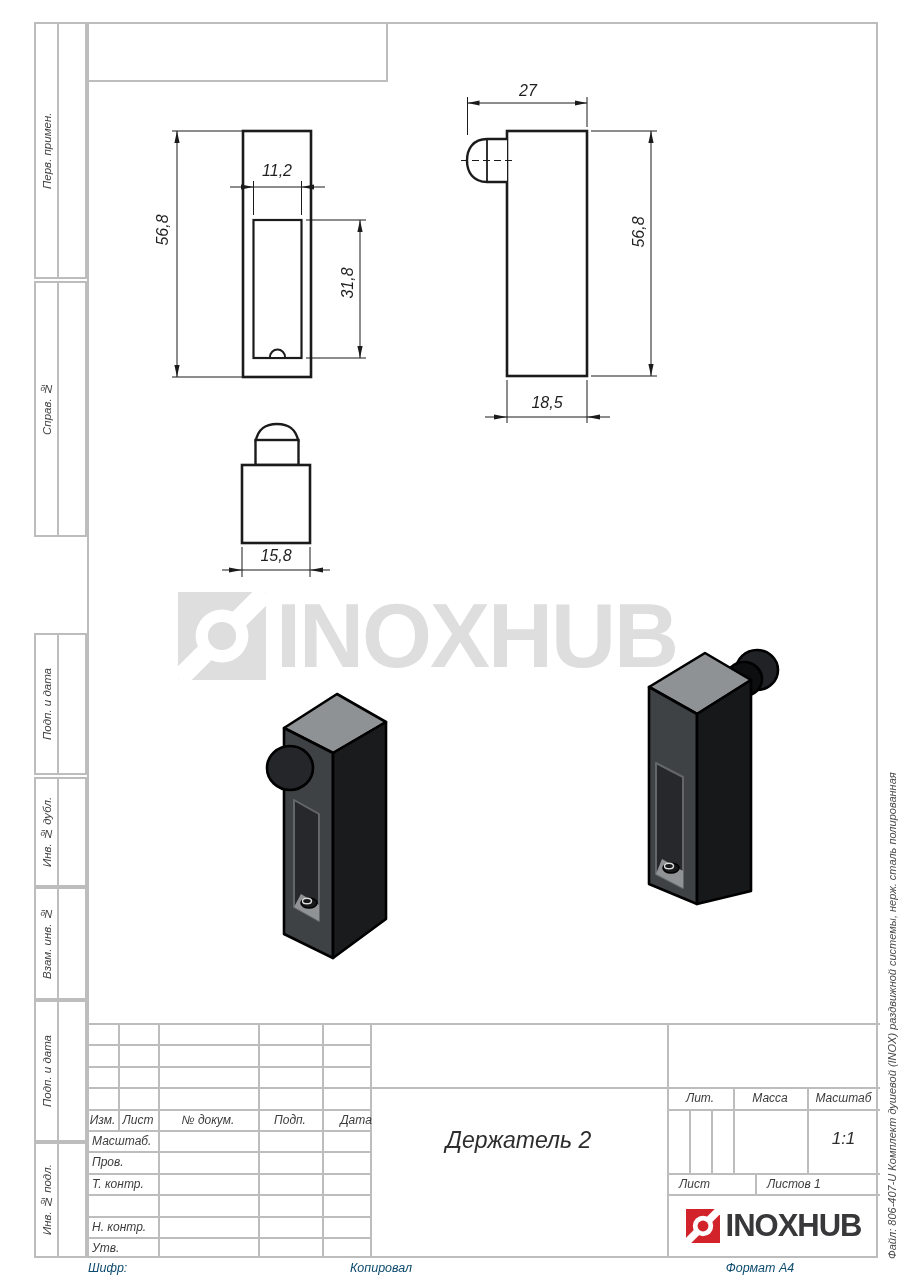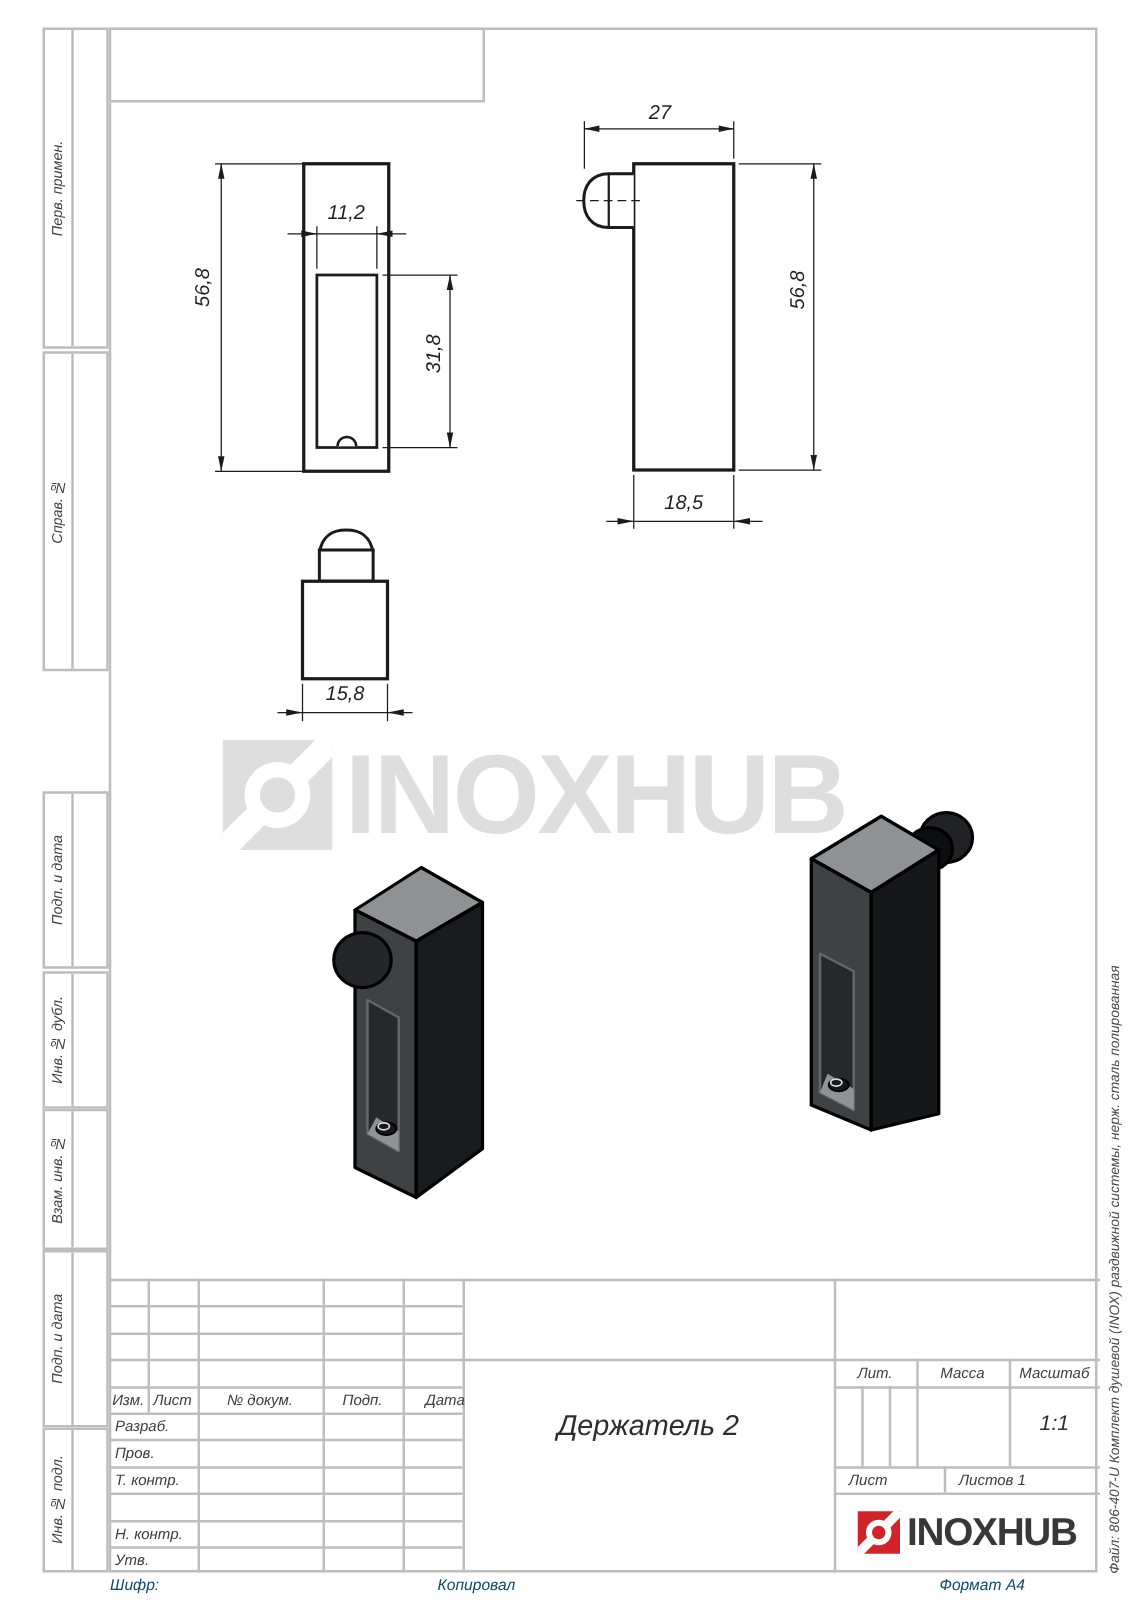--- a/index.html
+++ b/index.html
@@ -214,21 +214,21 @@
   <div class="vl" style="left:733px;top:1087px;height:86px;"></div>
   <div class="vl" style="left:807px;top:1087px;height:86px;"></div>
   <div class="vl" style="left:755px;top:1173px;height:21px;"></div>
 
   <div class="cell" style="left:87px;top:1109px;width:31px;height:21px;">Изм.</div>
   <div class="cell" style="left:118px;top:1109px;width:40px;height:21px;">Лист</div>
   <div class="cell" style="left:158px;top:1109px;width:100px;height:21px;">№ докум.</div>
   <div class="cell" style="left:258px;top:1109px;width:64px;height:21px;">Подп.</div>
   <div class="cell" style="left:322px;top:1109px;width:48px;height:21px;padding-left:20px;">Дата</div>
 
-  <div class="cell left" style="left:87px;top:1130px;width:71px;height:21px;">Разраб.</div>
+  <div class="cell left" style="left:87px;top:1130px;width:71px;height:21px;">Масштаб.</div>
   <div class="cell left" style="left:87px;top:1151px;width:71px;height:22px;">Пров.</div>
   <div class="cell left" style="left:87px;top:1173px;width:71px;height:21px;">Т. контр.</div>
   <div class="cell left" style="left:87px;top:1194px;width:71px;height:22px;"></div>
   <div class="cell left" style="left:87px;top:1216px;width:71px;height:21px;">Н. контр.</div>
   <div class="cell left" style="left:87px;top:1237px;width:71px;height:21px;">Утв.</div>
 
   <div class="cell parttitle" style="left:370px;top:1087px;width:297px;height:107px;text-align:center;">Держатель 2</div>
 
   <div class="cell" style="left:667px;top:1087px;width:66px;height:22px;">Лит.</div>
   <div class="cell" style="left:733px;top:1087px;width:74px;height:22px;">Масса</div>
@@ -242,17 +242,17 @@
       <rect x="0" y="0" width="100" height="100" fill="#d2232a"></rect>
       <rect x="-20" y="39" width="140" height="22" fill="#ffffff" transform="rotate(-45 50 50)"></rect>
       <circle cx="50" cy="50" r="30" fill="#ffffff"></circle>
       <circle cx="50" cy="50" r="16" fill="#d2232a"></circle>
     </svg>
     <span class="brand-text">INOXHUB</span>
   </div>
 
   <div class="foot" style="left:88px;">Шифр:</div>
   <div class="foot" style="left:350px;width:160px;">Копировал</div>
-  <div class="foot" style="left:700px;width:120px;text-align:right;">Формат А4</div>
+  <div class="foot" style="left:700px;width:120px;text-align:center;">Формат А4</div>
 
   <div class="sidenote">Файл: 806-407-U Комплект душевой (INOX) раздвижной системы, нерж. сталь полированная</div>
 
 </div>
 
 </body></html>

